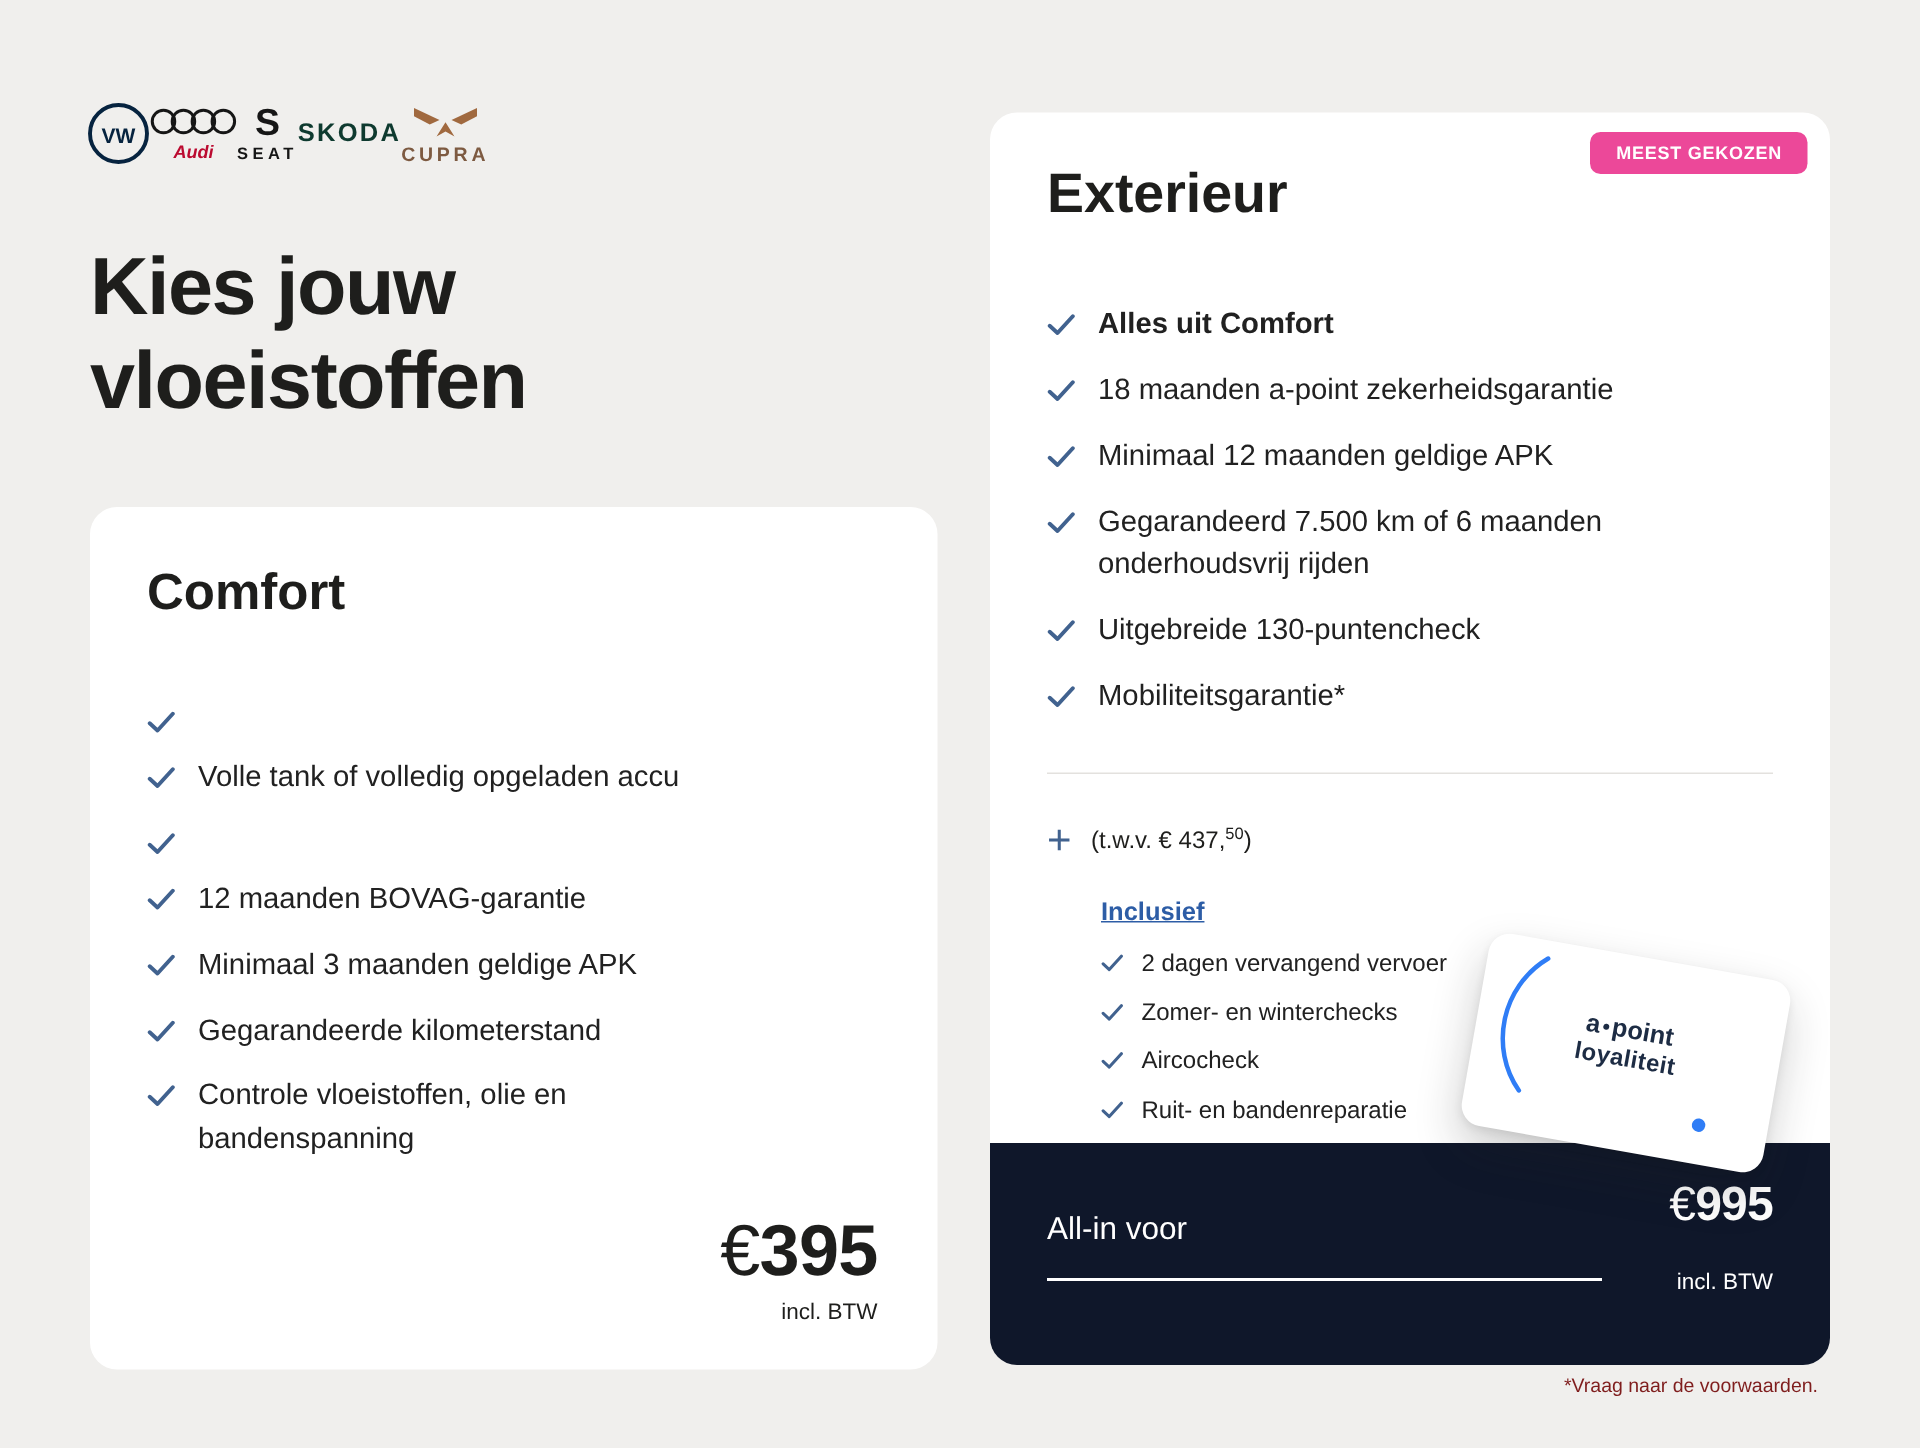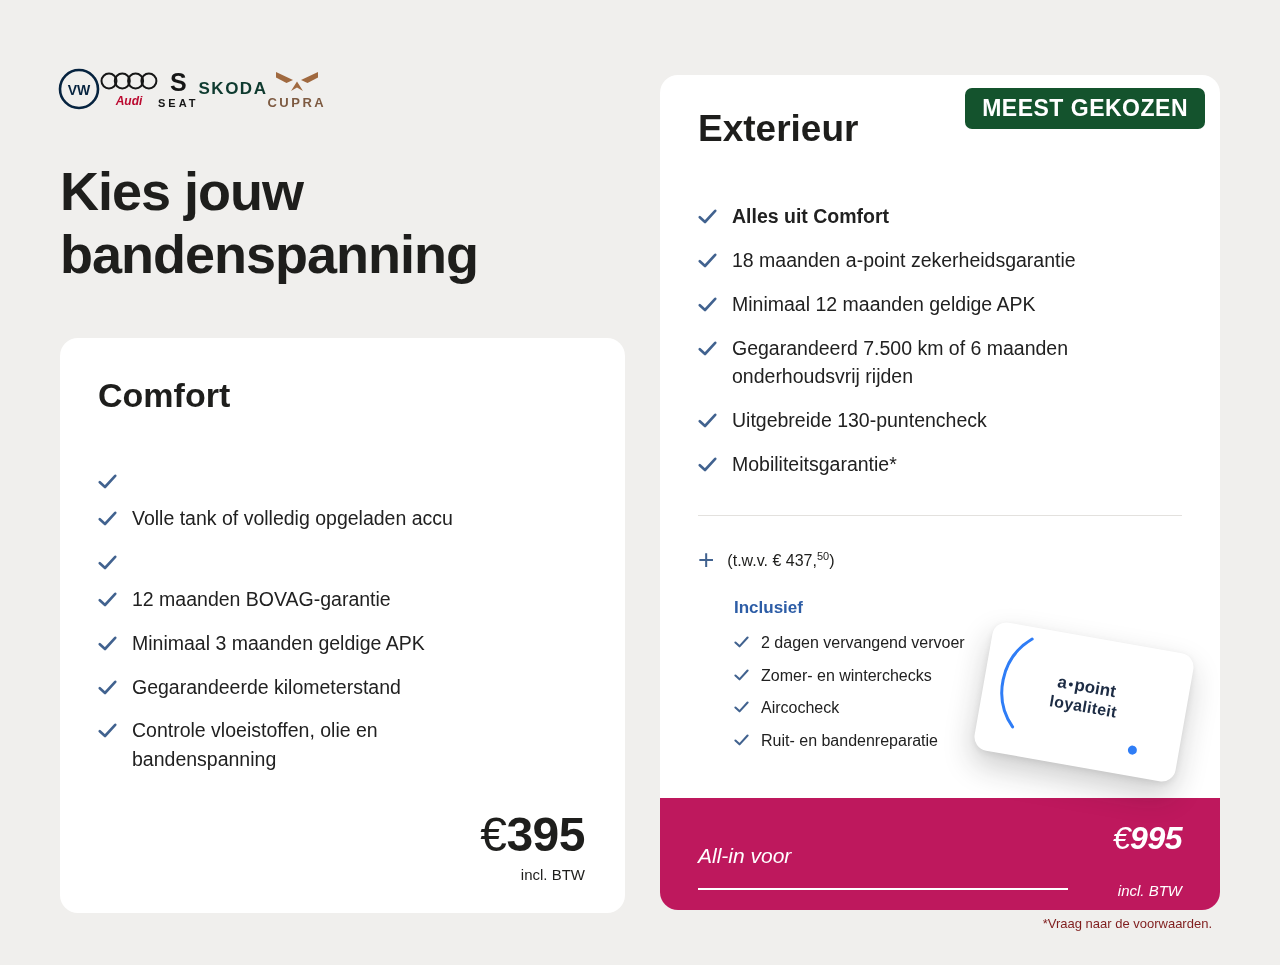--- a/index.html
+++ b/index.html
@@ -41,46 +41,46 @@
   .check-icon-svg { width:19px; height:15px; margin-top:7px; flex-shrink:0; color:#41628f; }
   .bold { font-weight:700; }
 
   
   .price-block { position:absolute; right:40px; bottom:30px; text-align:right; }
   .price-line { font-size:48px; font-weight:700; letter-spacing:-0.5px; color:#1e1e1c; }
   .price-line .currency { font-weight:500; }
   .price-note { font-size:15px; margin-top:4px; color:#1e1e1c; }
 
   
-  .badge { position:absolute; top:13px; right:15px; background:#14532d; color:#fff; font-weight:700; font-size:23px; letter-spacing:.5px; padding:7px 17px; border-radius:7px; z-index:5; }
+  .badge { position:absolute; top:13px; right:15px; background:#ec4899; color:#fff; font-weight:700; font-size:12px; letter-spacing:.5px; padding:7px 17px; border-radius:7px; z-index:5; }
 
   
   .divider { border:none; border-top:1px solid #e3e1de; margin:36px 38px 0; }
 
   
   .loyalty-row { display:flex; align-items:center; gap:13px; padding:0 38px; margin-top:30px; }
   .plus-icon { font-size:28px; color:#41628f; line-height:1; font-weight:400; }
   .loyalty-title { font-size:20.5px; font-weight:700; }
   .loyalty-value { font-size:16px; color:#1e1e1c; white-space:nowrap; }
   .loyalty-value sup { font-size:11px; }
-  .inclusief { margin:24px 38px 0 74px; color:#2d5da6; font-weight:700; font-size:17px; }
+  .inclusief { margin:24px 38px 0 74px; color:#2d5da6; font-weight:700; font-size:17px;text-decoration:underline; }
   .sub-list { list-style:none; margin:14px 38px 0 74px; }
   .sub-item { display:flex; gap:12px; align-items:flex-start; font-size:16px; line-height:1.35; margin-bottom:11px; color:#212121; }
   .sub-item .check-icon-svg { width:15px; height:12px; margin-top:4px; }
 
   
   .loyalty-card-graphic { position:absolute; left:322px; top:562px; width:204px; height:130px; background:#fff; border-radius:14px; transform:rotate(10deg); box-shadow:0 14px 30px rgba(30,30,30,.22), 0 2px 6px rgba(0,0,0,.08); z-index:4; }
   .lc-svg { position:absolute; inset:0; width:100%; height:100%; }
   .lc-text { position:absolute; left:0; right:0; top:40px; text-align:center; color:#1d2c44; }
   .lc-line1 { font-weight:700; font-size:17px; }
   .lc-dot { display:inline-block; width:4px; height:4px; border-radius:50%; background:#1d2c44; margin:0 2px 2px; vertical-align:middle; }
   .lc-line2 { font-weight:700; font-size:16px; margin-top:1px; letter-spacing:.3px; }
 
   
-  .zek-footer { position:absolute; left:0; right:0; bottom:0; height:112px; background:#be185d; border-radius:0 0 18px 18px; color:#fff; z-index:2;font-style:italic; }
+  .zek-footer { position:absolute; left:0; right:0; bottom:0; height:148px; background:#0f172a; border-radius:0 0 18px 18px; color:#fff; z-index:2; }
   .footer-label { position:absolute; left:38px; top:46px; font-size:21px; font-weight:500; }
   .footer-rule { position:absolute; left:38px; right:152px; top:90px; height:2px; background:#fff; }
   .footer-price { position:absolute; right:38px; top:22px; font-size:32px; font-weight:700; letter-spacing:-0.5px; }
   .footer-price .currency { font-weight:500; }
   .footer-note { position:absolute; right:38px; top:84px; font-size:15px; }
 
   
   .footnote { position:absolute; right:68px; top:916px; font-size:13px; color:#7f1d1d;margin-left:46px; }
 </style>
 </head>
@@ -120,21 +120,21 @@
           <path d="M43 3 L26 11 L32.5 14 L43 8.5 Z"></path>
           <path d="M22 12.5 L16 22 L22 18.6 L28 22 Z"></path>
         </g>
       </svg>
       <span class="cupra-word">CUPRA</span>
     </div>
   </div>
 
   <h1 class="headline">
     <span>Kies jouw</span>
-    <span>bandenspanning</span>
+    <span>vloeistoffen</span>
   </h1>
 
   <section class="card comfort-card">
     <h2 class="card-title">Comfort</h2>
     <ul class="check-list">
       <li class="check-item">
         <svg class="check-icon-svg" viewBox="0 0 19 15">
             <path d="M1.8 8.2 L7 13 L17.2 1.8" fill="none" stroke="currentColor" stroke-width="2.6" stroke-linecap="round" stroke-linejoin="round"></path>
           </svg>
       </li>

